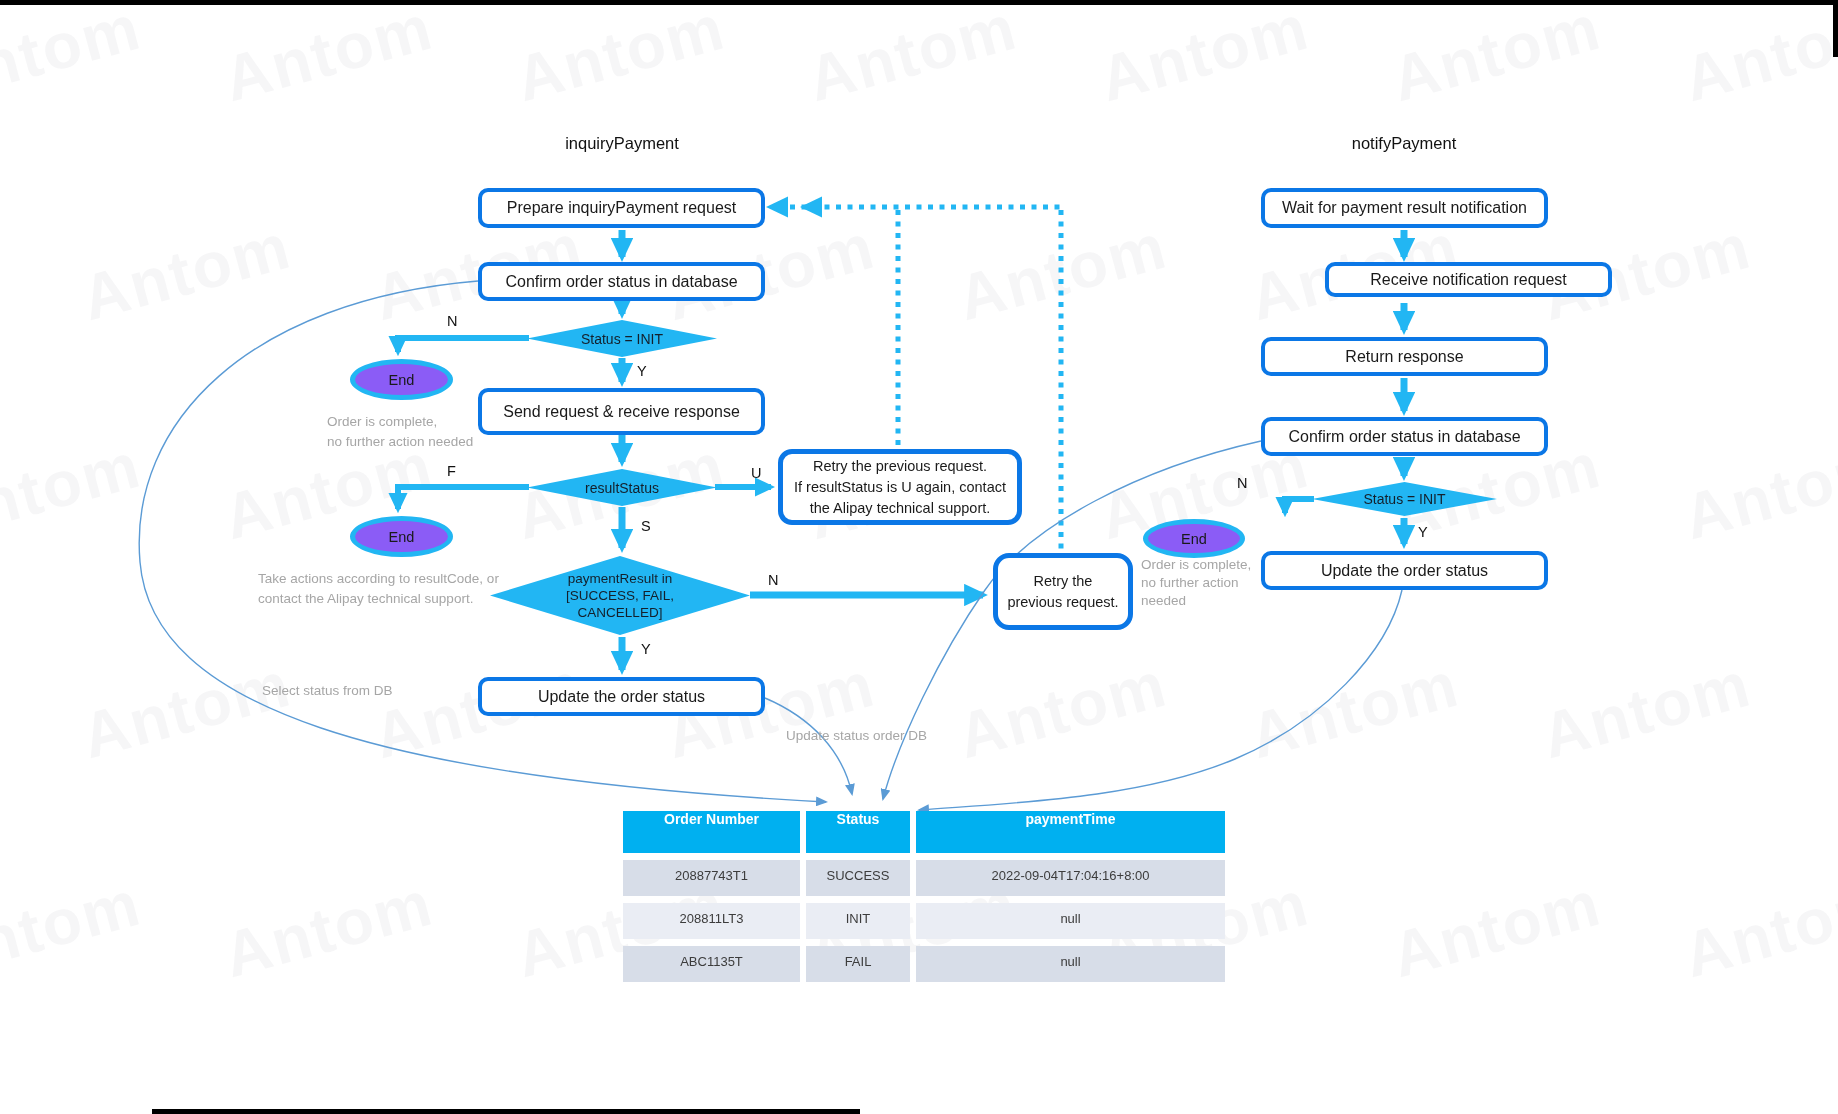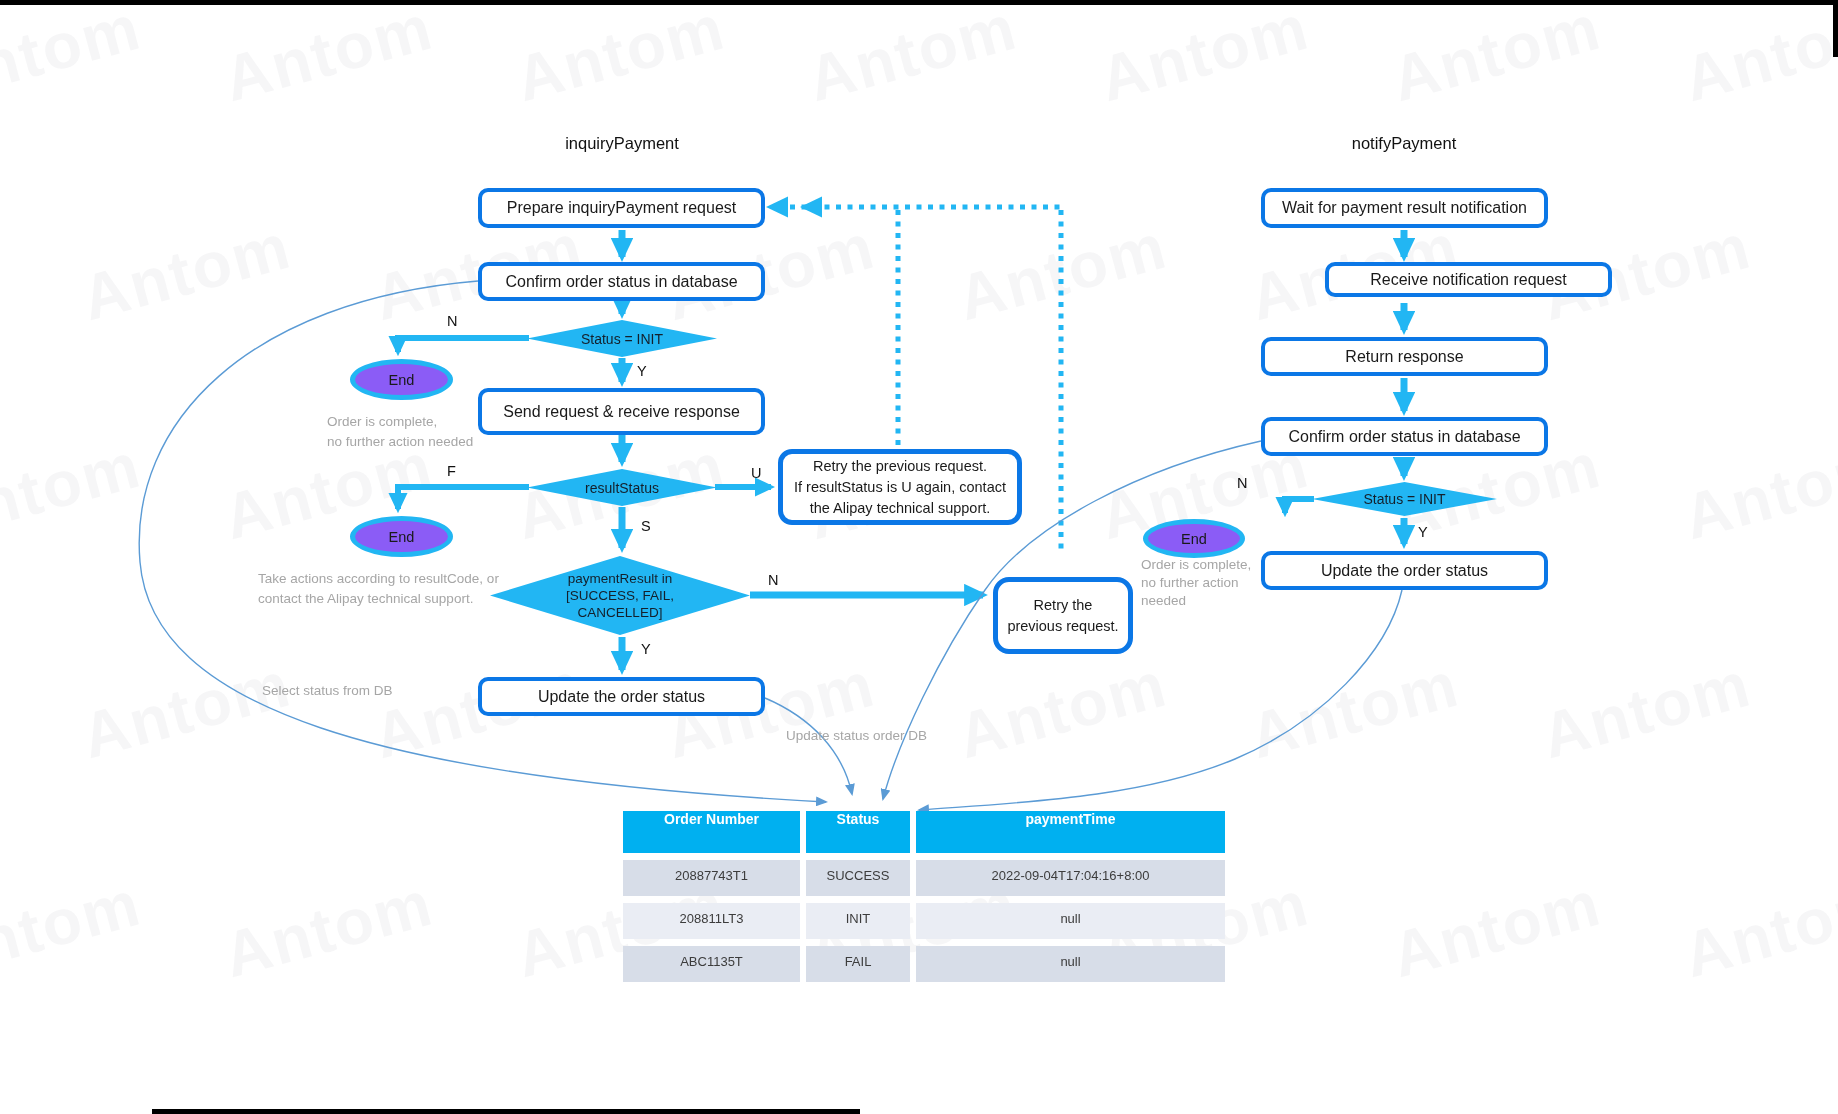--- a/index.html
+++ b/index.html
@@ -141,21 +141,21 @@
     <div>If resultStatus is U again, contact</div>
     <div>the Alipay technical support.</div>
   </div>
 
   <div class="fdiamond" style="left:490px;top:556px;width:260px;height:79px;flex-direction:column;font-size:13.5px;line-height:17px;">
     <div>paymentResult in</div>
     <div>[SUCCESS, FAIL,</div>
     <div>CANCELLED]</div>
   </div>
 
-  <div class="fbox big" style="left:993px;top:553px;width:140px;height:77px;flex-direction:column;margin-top:24px;">
+  <div class="fbox big" style="left:993px;top:553px;width:140px;height:77px;flex-direction:column;">
     <div>Retry the</div>
     <div>previous request.</div>
   </div>
 
   <div class="fbox" style="left:478px;top:677px;width:287px;height:39px;">Update the order status</div>
 
   <div class="flabel" style="left:447px;top:313px;">N</div>
   <div class="flabel" style="left:637px;top:363px;">Y</div>
   <div class="flabel" style="left:447px;top:463px;">F</div>
   <div class="flabel" style="left:751px;top:465px;">U</div>

